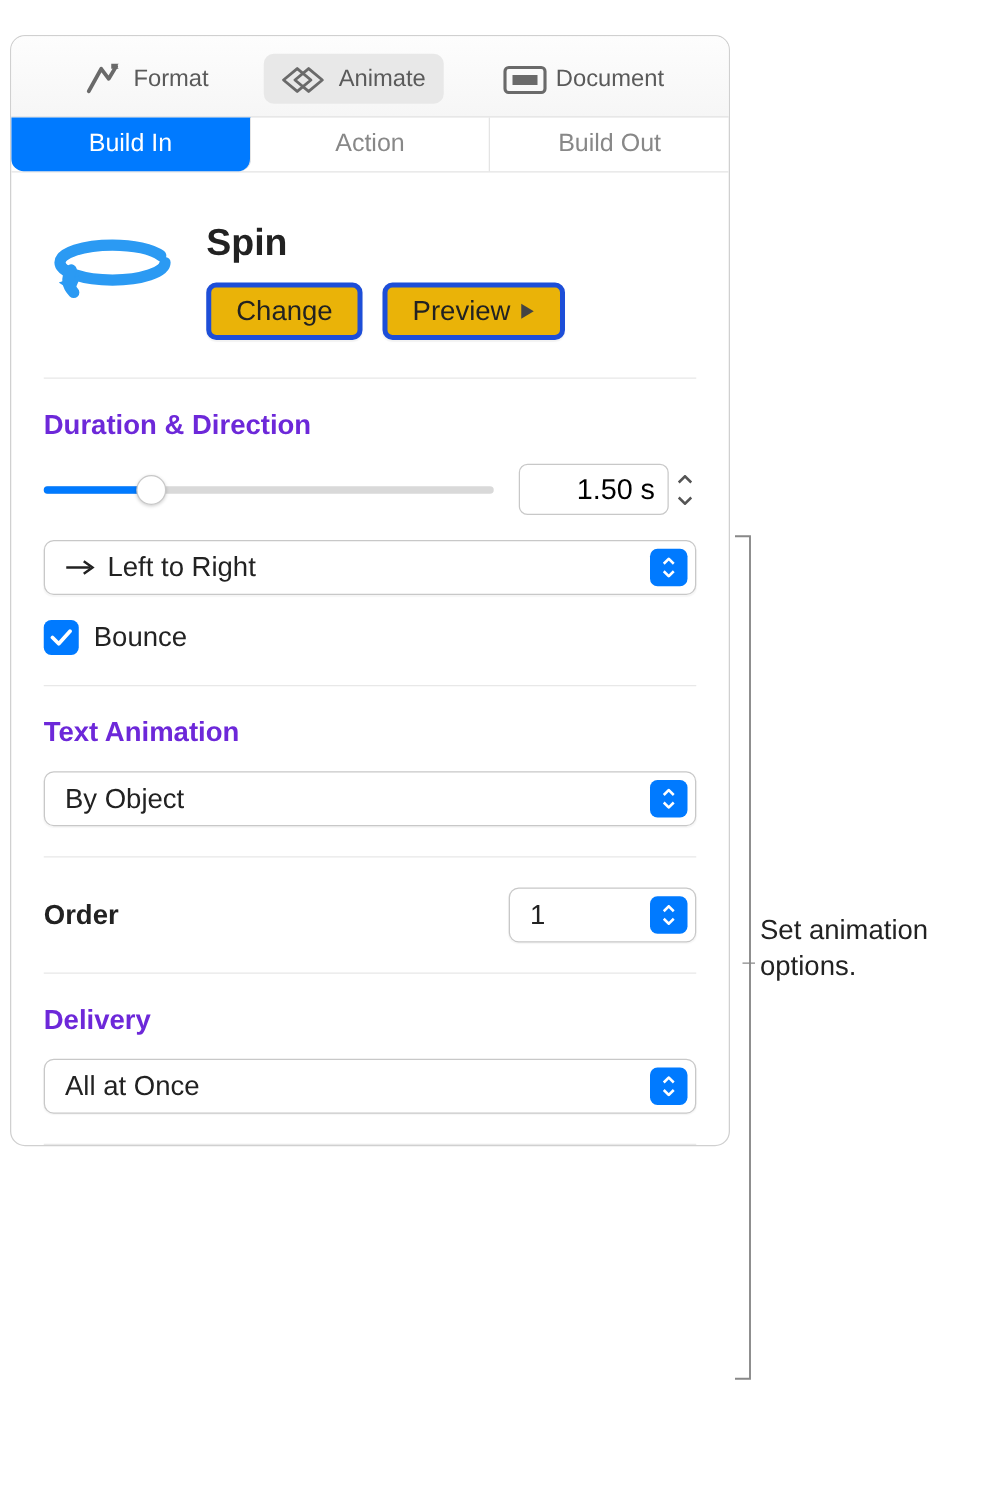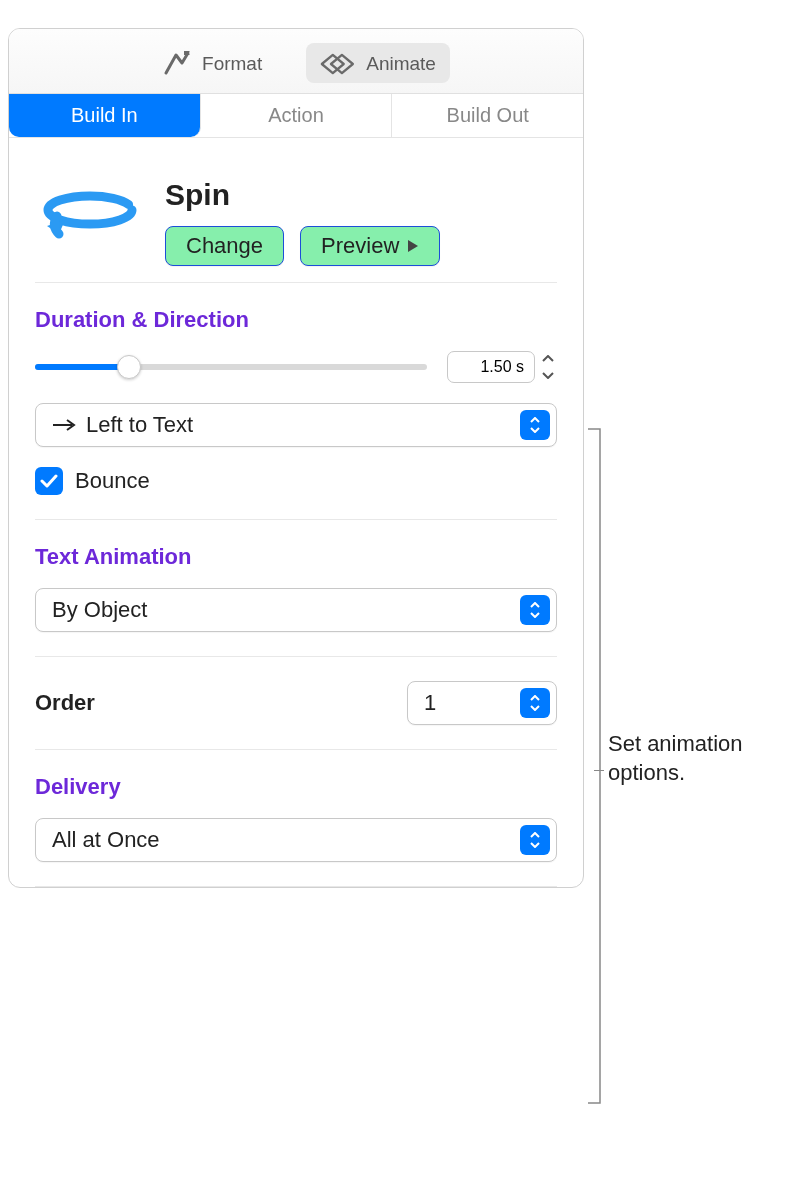--- a/index.html
+++ b/index.html
@@ -78,21 +78,21 @@
       font-weight: 500;
       border-radius: 0 0 10px 10px;
     }
     .content {
       padding: 0 26px;
     }
     .effect-header {
       display: flex;
       align-items: flex-start;
       gap: 20px;
-      padding: 40px 0 16px;
+      padding: 40px 0 30px;
       border-bottom: 1px solid #e8e8e8;
     }
     .effect-icon {
       width: 110px;
       height: 80px;
       display: flex;
       align-items: center;
       justify-content: center;
     }
     .effect-info {
@@ -104,22 +104,22 @@
       color: #222;
       margin-bottom: 14px;
     }
     .effect-buttons {
       display: flex;
       gap: 16px;
     }
     .btn {
       padding: 6px 20px;
       font-size: 22px;
-      background: #86efac;
-      border: 1px solid #1d4ed8;
+      background: #eab308;
+      border: 4px solid #1d4ed8;
       border-radius: 8px;
       cursor: pointer;
       color: #222;
       box-shadow: 0 1px 1px rgba(0,0,0,0.05);
       display: flex;
       align-items: center;
       gap: 8px;
     }
     .section {
       padding: 24px 0;
@@ -172,23 +172,23 @@
       border-radius: 50%;
       transform: translate(-50%, -50%);
       box-shadow: 0 1px 3px rgba(0,0,0,0.2);
     }
     .stepper-field {
       display: flex;
       align-items: center;
       gap: 4px;
     }
     .stepper-input {
-      width: 88px;
+      width: 120px;
       padding: 6px 10px;
-      font-size: 16px;
+      font-size: 23px;
       text-align: right;
       border: 1px solid #c8c8c8;
       border-radius: 7px;
       background: #fff;
     }
     .stepper-arrows {
       display: flex;
       flex-direction: column;
       gap: 0;
     }
@@ -310,20 +310,29 @@
       <div class="toolbar-label">Format</div>
     </div>
     <div class="toolbar-item active">
       <div class="toolbar-icon">
         <svg width="46" height="28" viewBox="0 0 46 28">
           <path d="M14 4 L26 14 L14 24 L2 14 Z" fill="none" stroke="#6a6a6a" stroke-width="2.5" stroke-linejoin="round"></path>
           <path d="M24 4 L36 14 L24 24 L12 14 Z" fill="none" stroke="#6a6a6a" stroke-width="2.5" stroke-linejoin="round"></path>
         </svg>
       </div>
       <div class="toolbar-label">Animate</div>
+    </div>
+    <div class="toolbar-item">
+      <div class="toolbar-icon">
+        <svg width="40" height="28" viewBox="0 0 40 28">
+          <rect x="4" y="4" width="32" height="20" rx="3" fill="none" stroke="#6a6a6a" stroke-width="2.5"></rect>
+          <rect x="10" y="10" width="20" height="8" fill="#6a6a6a"></rect>
+        </svg>
+      </div>
+      <div class="toolbar-label">Document</div>
     </div>
   </div>
 
   <div class="tabs">
     <div class="tab active">Build In</div>
     <div class="tab">Action</div>
     <div class="tab">Build Out</div>
   </div>
 
   <div class="content">
@@ -375,21 +384,21 @@
             </div>
           </div>
         </div>
       </div>
       <div class="dropdown direction-dropdown">
         <div class="dropdown-text">
           <svg width="24" height="14" viewBox="0 0 24 14">
             <line x1="1" y1="7" x2="20" y2="7" stroke="#222" stroke-width="2"></line>
             <path d="M15 2 L22 7 L15 12" stroke="#222" stroke-width="2" fill="none"></path>
           </svg>
-          <span>Left to Text</span>
+          <span>Left to Right</span>
         </div>
         <div class="dropdown-arrow">
           <svg width="12" height="7">
               <path d="M2 5 L6 1 L10 5" stroke="#fff" stroke-width="2" fill="none"></path>
             </svg>
           <svg width="12" height="7">
               <path d="M2 2 L6 6 L10 2" stroke="#fff" stroke-width="2" fill="none"></path>
             </svg>
         </div>
       </div>

